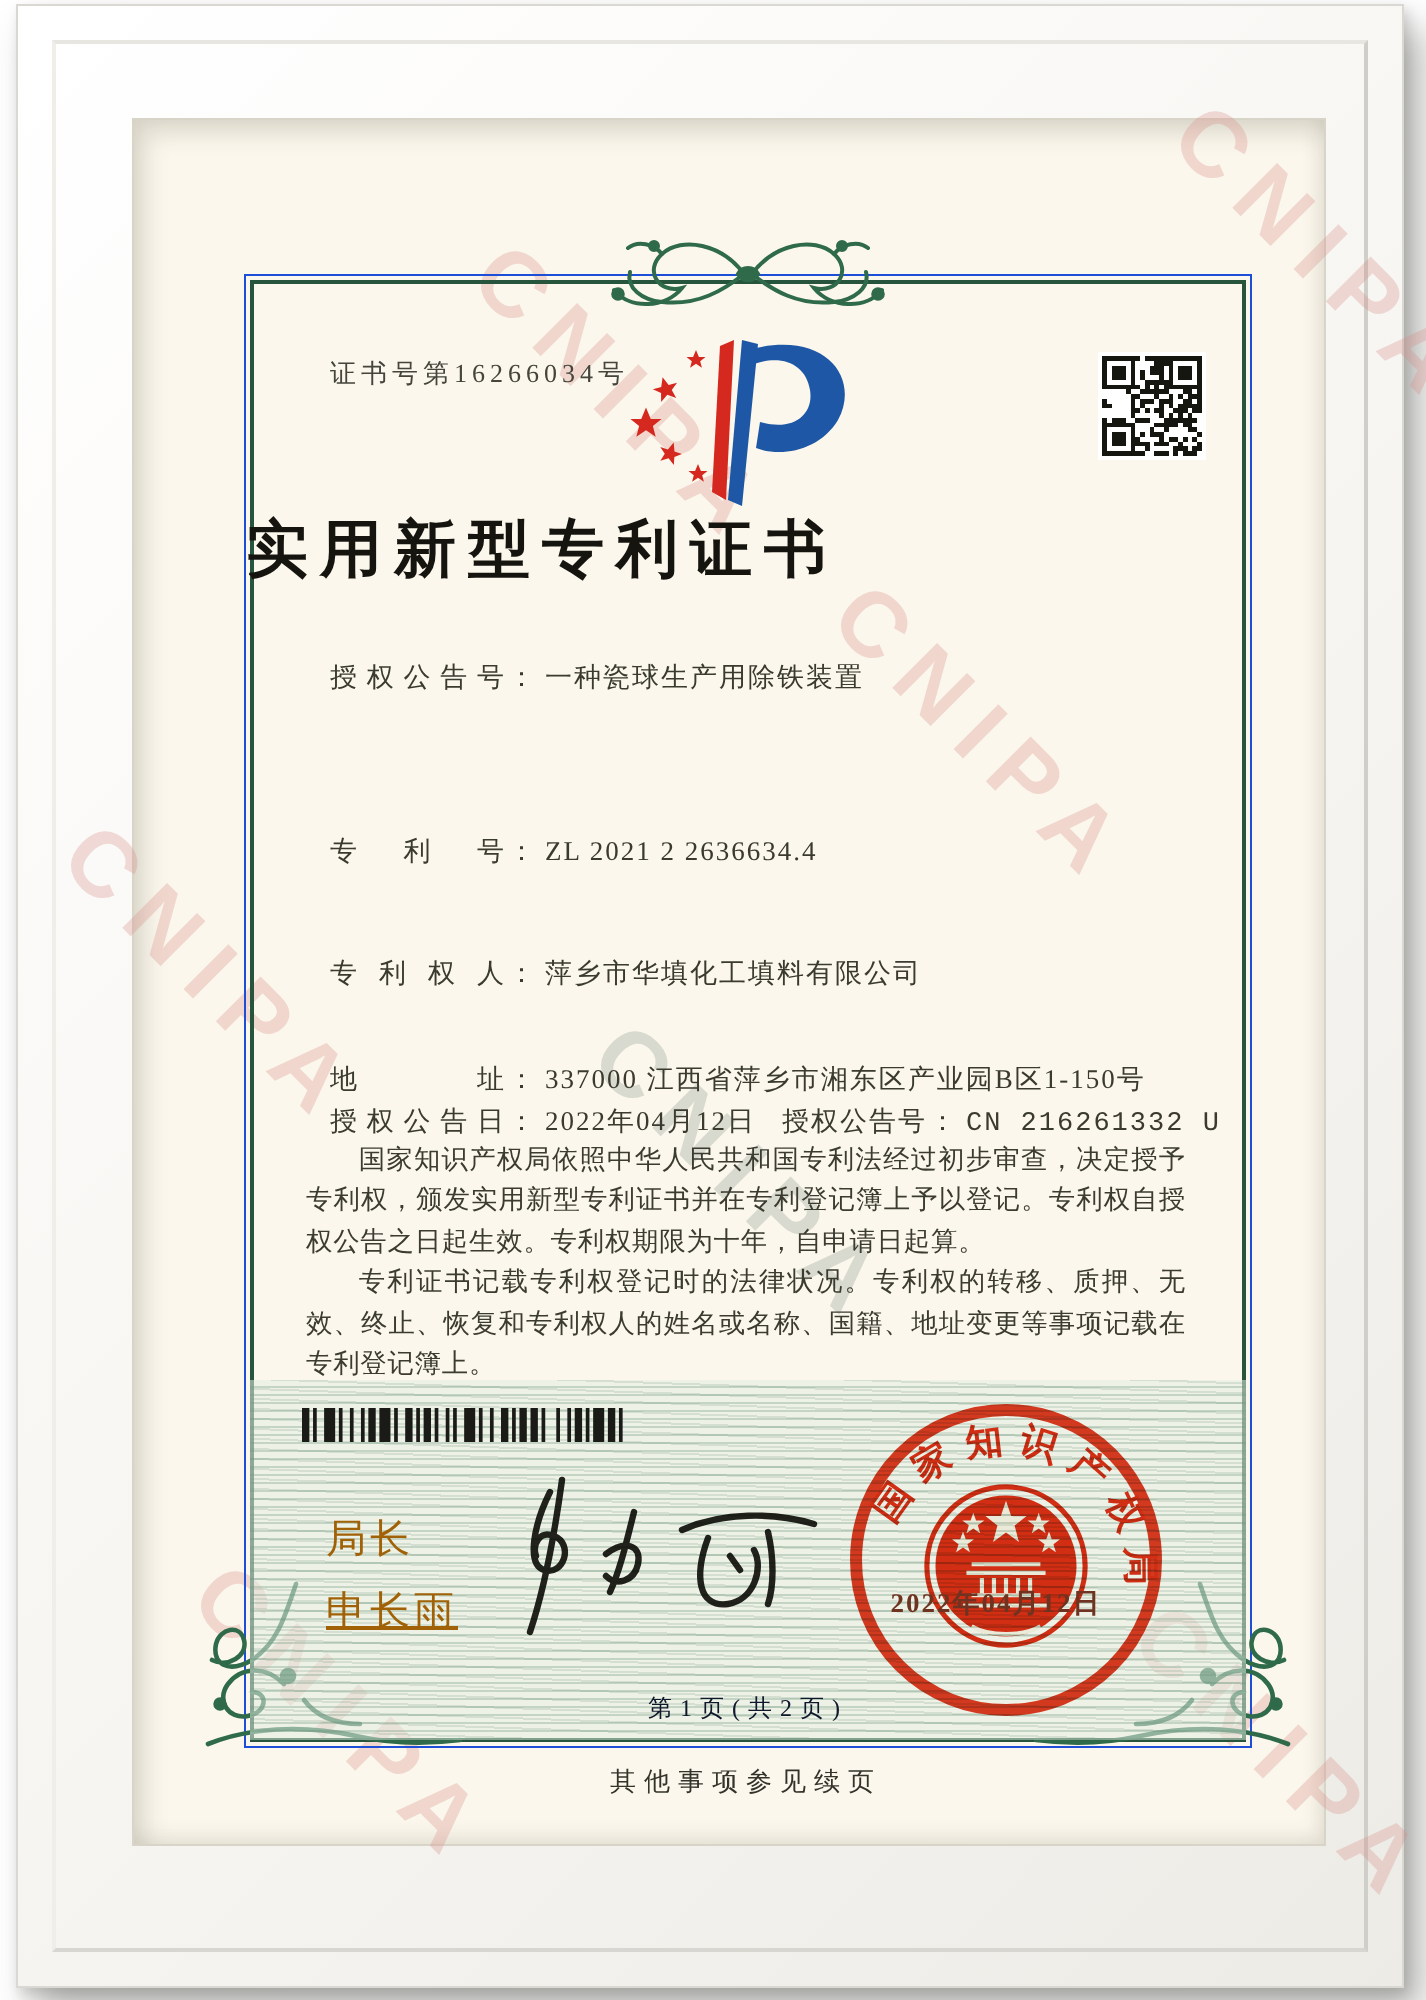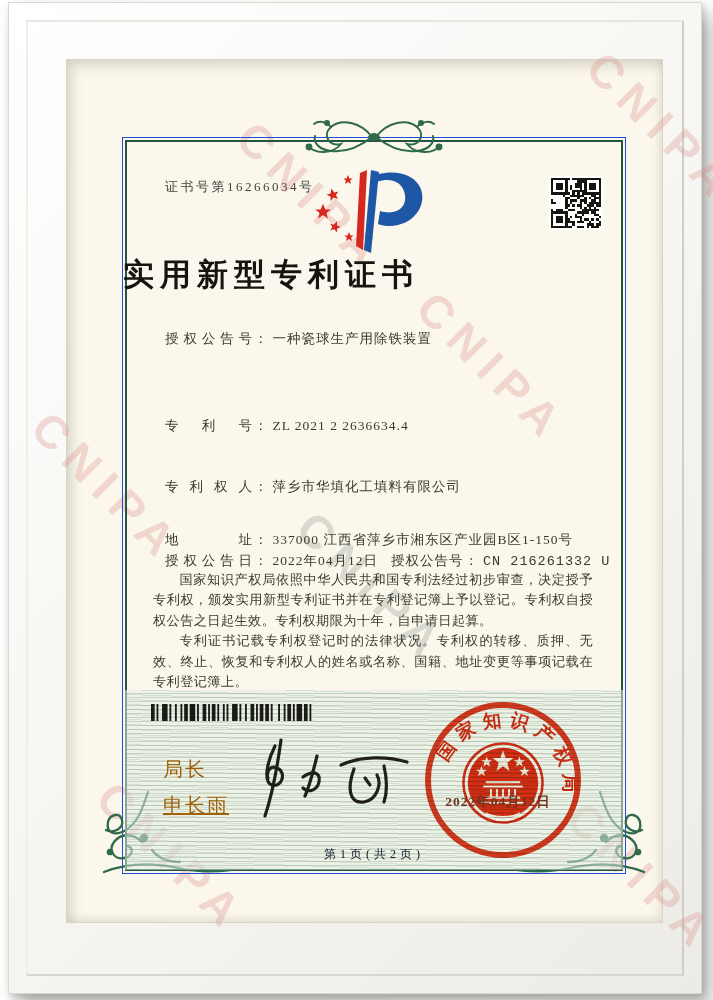--- a/index.html
+++ b/index.html
@@ -501,15 +501,16 @@
                 <path d="M30,85 C40,91 60,91 70,85"></path>
               </g>
             </svg>
           </div>
         </div>
         <div class="seal-date">2022年04月12日</div>
 
         <div class="page-note">第1页(共2页)</div>
       </div>
 
+      <div class="cont-note">其他事项参见续页</div>
     </div>
   </div>
 </div>
 
 </body></html>

